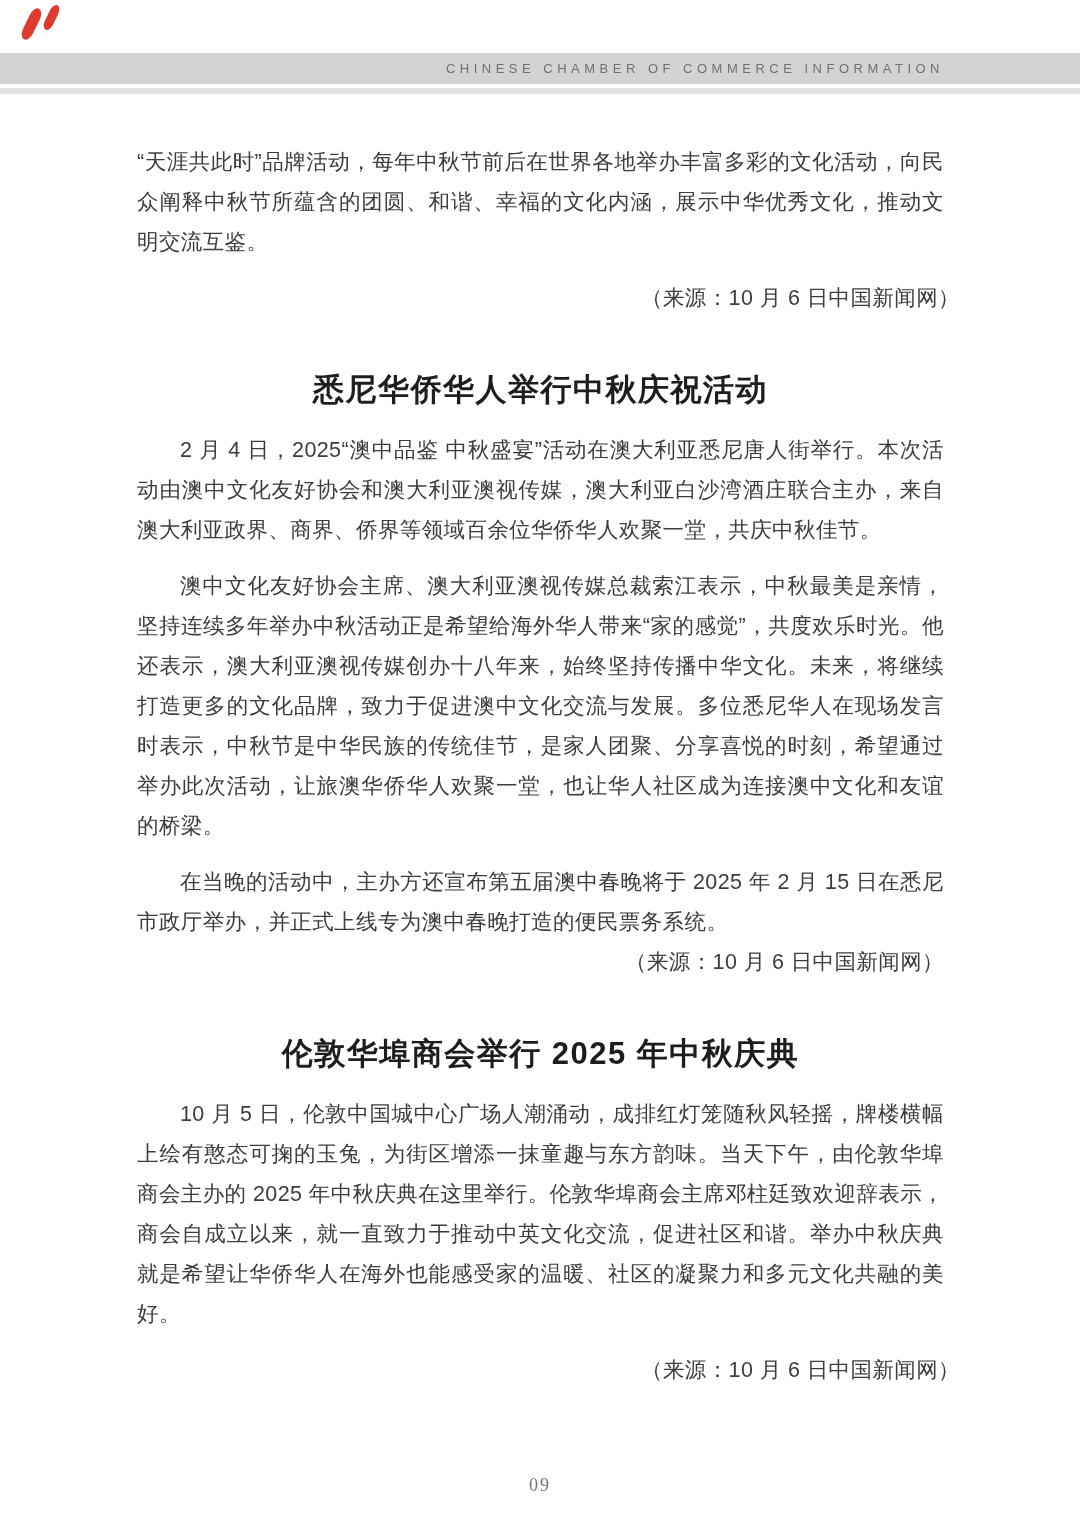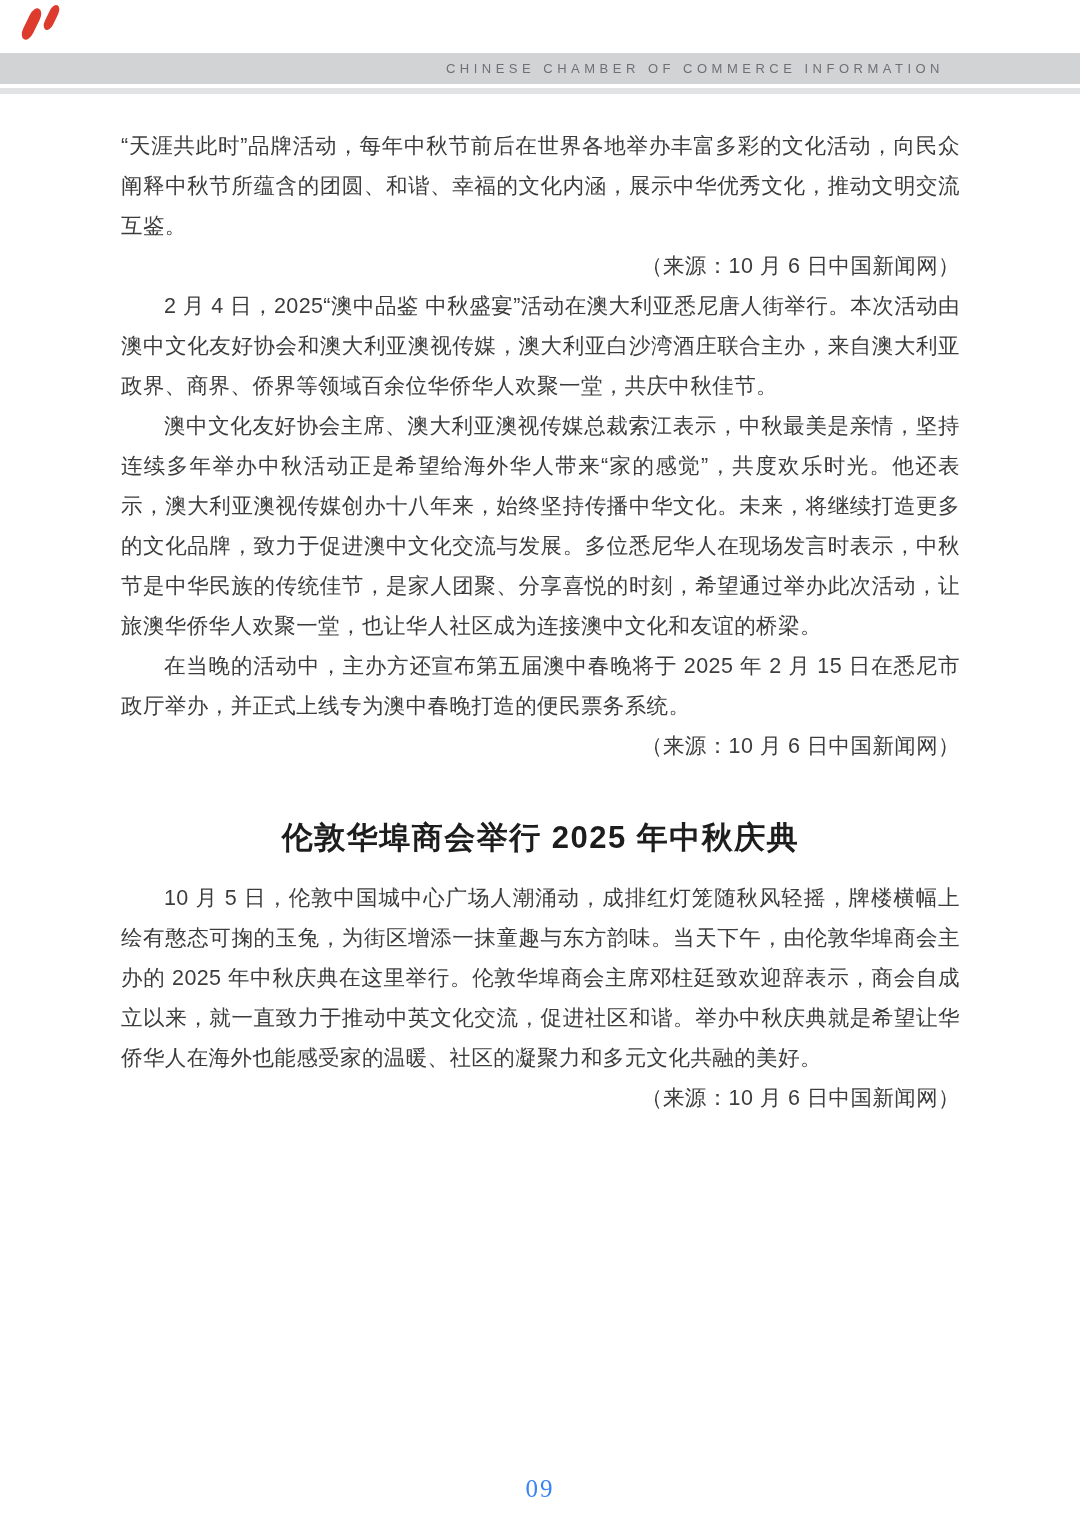--- a/index.html
+++ b/index.html
@@ -17,38 +17,38 @@
     position:absolute; top:53px; left:0; right:0; height:31px; background:#d2d3d4;
     display:flex; align-items:center; justify-content:flex-end; padding-right:136px; box-sizing:border-box;
   }
   .band .band-label {
     font-size:13px; font-weight:normal; color:#6e7174; letter-spacing:4.5px; white-space:nowrap;
   }
   .band-thin { position:absolute; top:88px; left:0; right:0; height:6px; background:#e2e3e4; }
   
   main { position:absolute; top:126px; left:121px; width:839px; }
   .body-text {
-    margin:0; font-size:21.5px; line-height:40px; color:#3c3c3c;
+    margin:16px; font-size:21.5px; line-height:40px; color:#3c3c3c;
     text-align:justify; letter-spacing:0.4px;
   }
   .indent { text-indent:2em; }
   .source-line {
     margin:0; font-size:21.5px; line-height:40px; color:#3c3c3c;
     text-align:right; letter-spacing:0.4px;
   }
   .article-title {
     margin:50px 0 18px 0; font-size:31px; line-height:44px; font-weight:bold;
     color:#1d1d1d; text-align:center; letter-spacing:1.5px;
   }
   .inline-source { float:right; }
   .clearfix::after { content:""; display:block; clear:both; }
   .pageno {
     position:absolute; top:1475px; left:0; width:100%; text-align:center;
     font-family:"Liberation Serif","DejaVu Serif",serif;
-    font-size:25px; color:#3b82f6; letter-spacing:2px;
+    font-size:18px; color:#737373; letter-spacing:2px;
   }
 </style>
 </head>
 <body>
 
 <div class="page">
 
   <div class="red-marks">
     <i class="s1"></i>
     <i class="s2"></i>
@@ -60,20 +60,21 @@
     </div>
     <div class="band-thin"></div>
   </header>
 
   <main>
 
     <p class="body-text">“天涯共此时”品牌活动，每年中秋节前后在世界各地举办丰富多彩的文化活动，向民众阐释中秋节所蕴含的团圆、和谐、幸福的文化内涵，展示中华优秀文化，推动文明交流互鉴。</p>
     <p class="source-line">（来源：10 月 6 日中国新闻网）</p>
 
     <section>
+      <h1 class="article-title">悉尼华侨华人举行中秋庆祝活动</h1>
       <p class="body-text indent">2 月 4 日，2025“澳中品鉴 中秋盛宴”活动在澳大利亚悉尼唐人街举行。本次活动由澳中文化友好协会和澳大利亚澳视传媒，澳大利亚白沙湾酒庄联合主办，来自澳大利亚政界、商界、侨界等领域百余位华侨华人欢聚一堂，共庆中秋佳节。</p>
       <p class="body-text indent">澳中文化友好协会主席、澳大利亚澳视传媒总裁索江表示，中秋最美是亲情，坚持连续多年举办中秋活动正是希望给海外华人带来“家的感觉”，共度欢乐时光。他还表示，澳大利亚澳视传媒创办十八年来，始终坚持传播中华文化。未来，将继续打造更多的文化品牌，致力于促进澳中文化交流与发展。多位悉尼华人在现场发言时表示，中秋节是中华民族的传统佳节，是家人团聚、分享喜悦的时刻，希望通过举办此次活动，让旅澳华侨华人欢聚一堂，也让华人社区成为连接澳中文化和友谊的桥梁。</p>
       <p class="body-text indent clearfix"><span>在当晚的活动中，主办方还宣布第五届澳中春晚将于 2025 年 2 月 15 日在悉尼市政厅举办，并正式上线专为澳中春晚打造的便民票务系统。</span><span class="inline-source">（来源：10 月 6 日中国新闻网）</span></p>
     </section>
 
     <section>
       <h1 class="article-title">伦敦华埠商会举行 2025 年中秋庆典</h1>
       <p class="body-text indent">10 月 5 日，伦敦中国城中心广场人潮涌动，成排红灯笼随秋风轻摇，牌楼横幅上绘有憨态可掬的玉兔，为街区增添一抹童趣与东方韵味。当天下午，由伦敦华埠商会主办的 2025 年中秋庆典在这里举行。伦敦华埠商会主席邓柱廷致欢迎辞表示，商会自成立以来，就一直致力于推动中英文化交流，促进社区和谐。举办中秋庆典就是希望让华侨华人在海外也能感受家的温暖、社区的凝聚力和多元文化共融的美好。</p>
       <p class="source-line">（来源：10 月 6 日中国新闻网）</p>
     </section>

